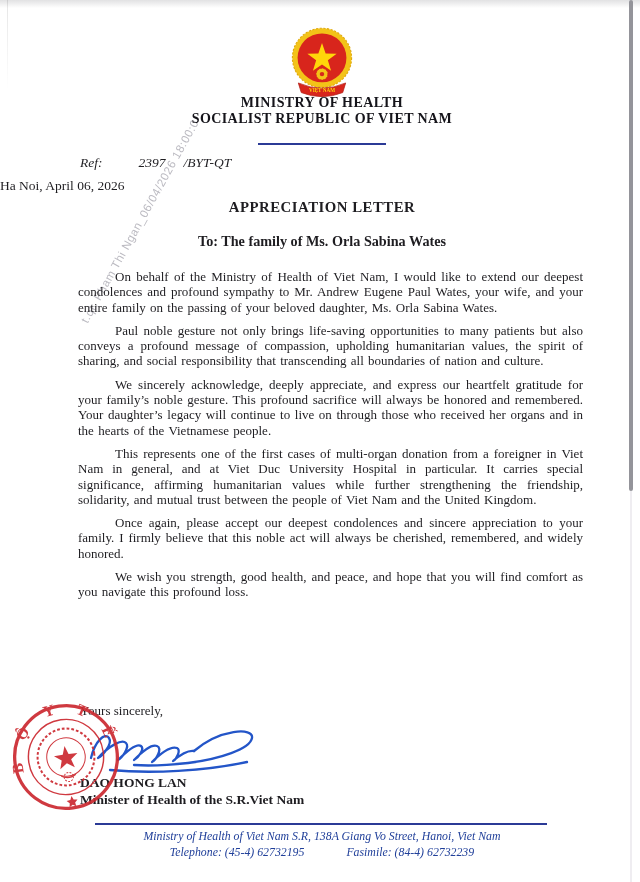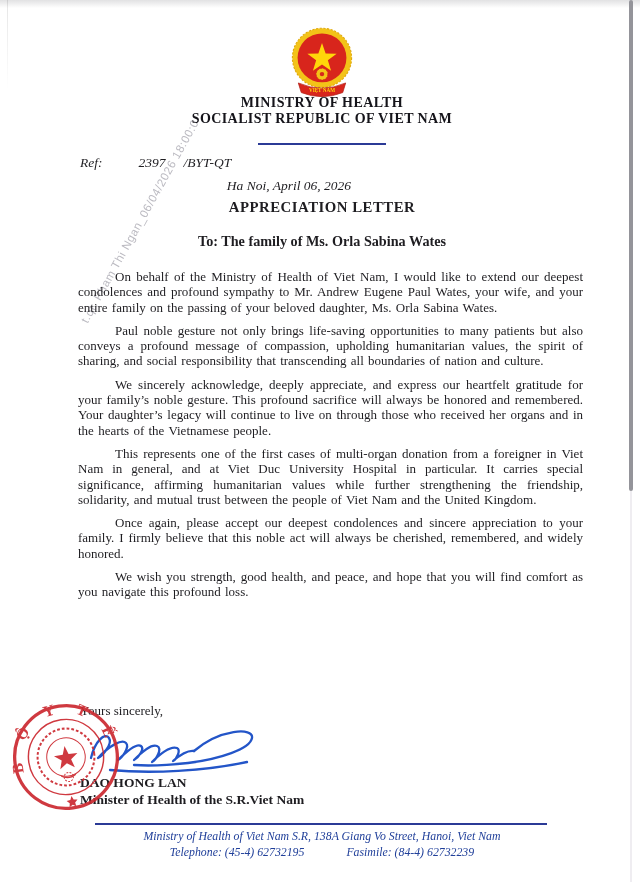--- a/index.html
+++ b/index.html
@@ -27,22 +27,22 @@
   }
   .emblem { position:absolute; top:23px; left:285px; width:74px; height:80px; }
   .hdr-line1 { position:absolute; top:95px;  left:0; width:644px; text-align:center;
     font-weight:bold; font-size:14px; letter-spacing:0.4px; color:#15141a; }
   .hdr-line2 { position:absolute; top:111px; left:0; width:644px; text-align:center;
     font-weight:bold; font-size:14px; letter-spacing:0.4px; color:#15141a; }
   .hdr-rule { position:absolute; top:143px; left:258px; width:128px; height:2px; background:#2b3a96; }
   .ref-row { position:absolute; top:155px; left:80px; font-style:italic; font-size:13.5px; }
   .ref-row .num { margin-left:36px; }
   .ref-row .suffix { margin-left:18px; }
-  .place-date { position:absolute; top:178px; left:0; width:578px; text-align:center;
-    font-style:italic; font-size:13.5px; }
+  .place-date { position:absolute; top:178px; left:0; width:578px; text-align:left;
+    font-size:13.5px; }
   .letter-title { position:absolute; top:199px; left:0; width:644px; text-align:center;
     font-weight:bold; font-size:14.8px; letter-spacing:0.5px; }
   .recipient { position:absolute; top:233px; left:0; width:644px; text-align:center;
     font-weight:bold; font-size:14.2px; }
   .body-block { position:absolute; top:269px; left:78px; width:505px; }
   .body-block p {
     font-size:13px; line-height:15.3px; text-align:justify;
     text-indent:37px; margin:0 0 8px 0; word-spacing:1px;
   }
   .salutation { position:absolute; top:703px; left:80px; font-size:13px; }

